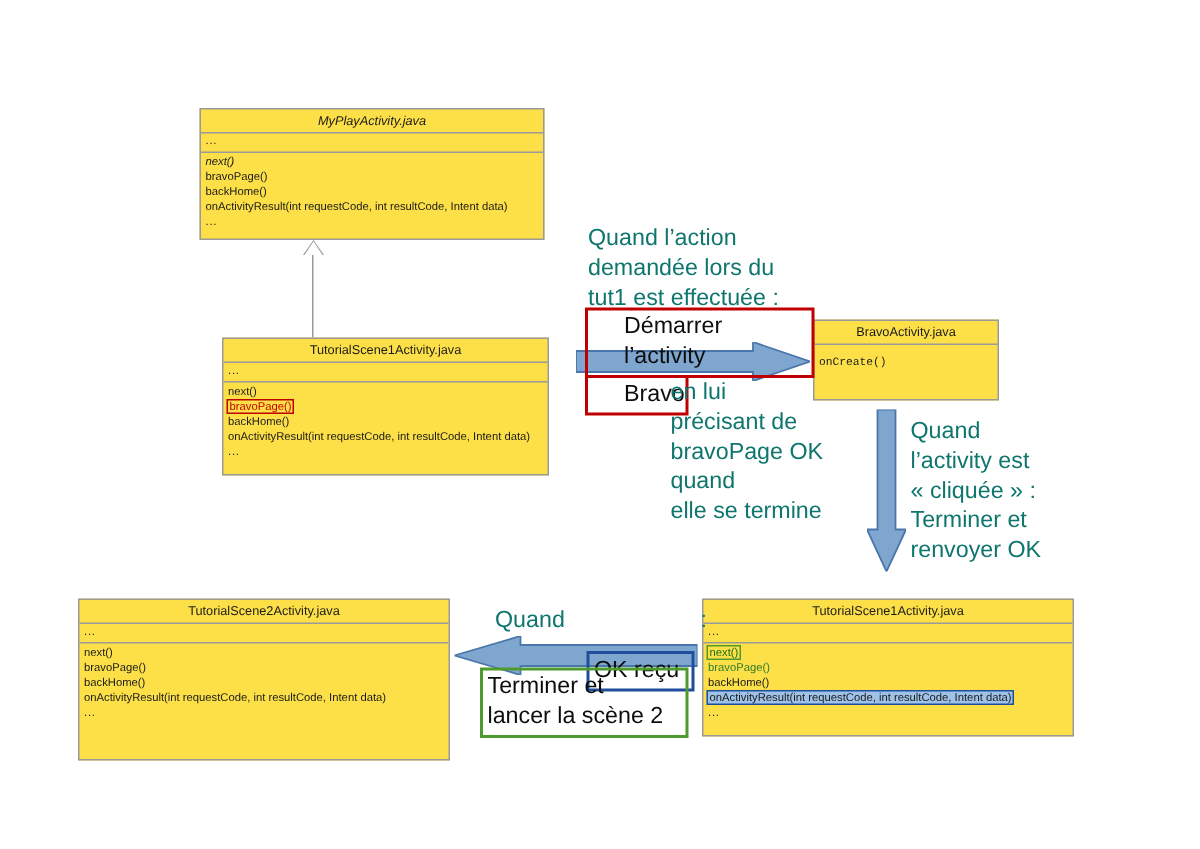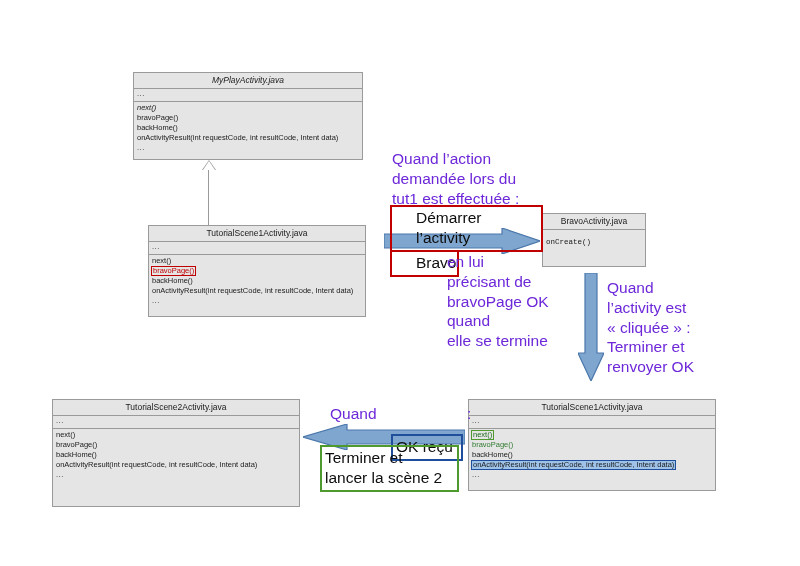--- a/index.html
+++ b/index.html
@@ -18,21 +18,21 @@
     height: 566px;
     background: #ffffff;
     overflow: hidden;
   }
 
   
   .uml-box {
     position: absolute;
     box-sizing: border-box;
     border: 1px solid #9a9a9a;
-    background: #e5e5e5;
+    background: #fde047;
   }
   .uml-title {
     box-sizing: border-box;
     border-bottom: 1px solid #9a9a9a;
     text-align: center;
     font-size: 8.5px;
     color: #1a1a1a;
     padding: 3px 2px 3px 2px;
     line-height: 1.1;
     white-space: nowrap;
@@ -102,21 +102,21 @@
     width: 0; height: 0;
     border-left: 7px solid transparent;
     border-right: 7px solid transparent;
     border-bottom: 10px solid #9a9a9a;
   }
 
   
   .note {
     position: absolute;
     font-size: 15.5px;
-    color: #6d28d9;
+    color: #0f766e;
     line-height: 1.28;
     white-space: pre-line;
   }
 
   
   .callout {
     position: absolute;
     box-sizing: border-box;
     font-size: 15.5px;
     line-height: 1.28;
@@ -163,21 +163,21 @@
     </div>
     <div class="uml-ops">
       <span class="op">next()</span>
       <span class="op hl-red">bravoPage()</span>
       <span class="op">backHome()</span>
       <span class="op">onActivityResult(int requestCode, int resultCode, Intent data)</span>
       <span class="op dots">...</span>
     </div>
   </div>
 
-  <div class="uml-box" style="left:542px; top:213px; width:104px; height:54px;">
+  <div class="uml-box" style="left:542px; top:213px; width:124px; height:54px;">
     <div class="uml-title">BravoActivity.java</div>
     <div class="uml-ops" style="padding-top:8px;font-family:Liberation Mono, monospace;">
       <span class="op">onCreate()</span>
     </div>
   </div>
 
   <div class="uml-box" style="left:52px; top:399px; width:248px; height:108px;">
     <div class="uml-title">TutorialScene2Activity.java</div>
     <div class="uml-attrs">
       <span class="op dots">...</span>

